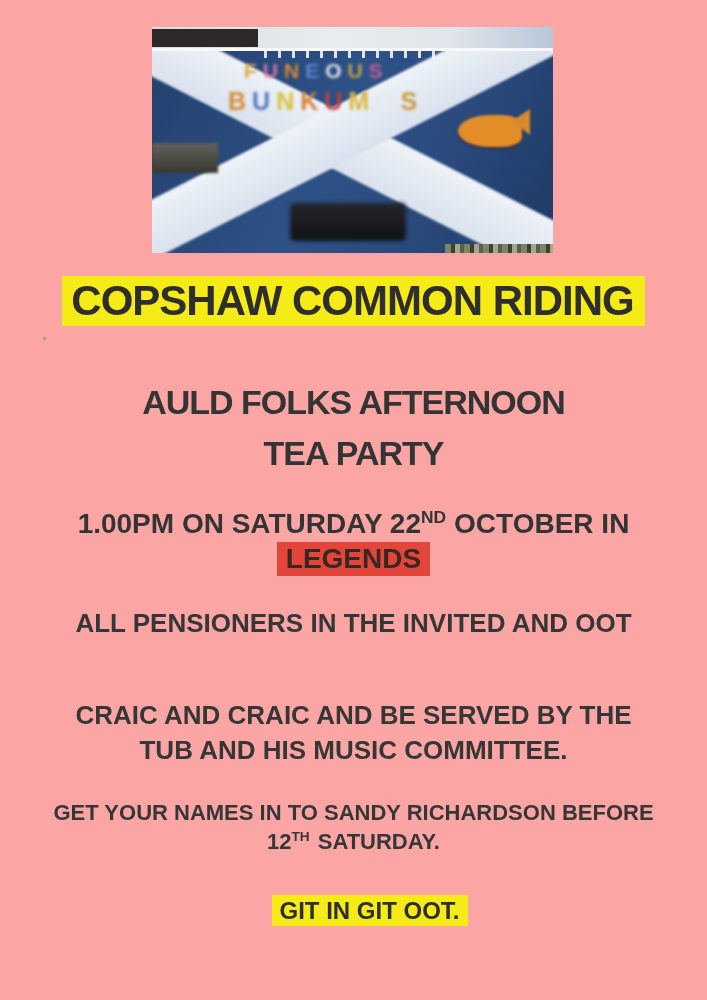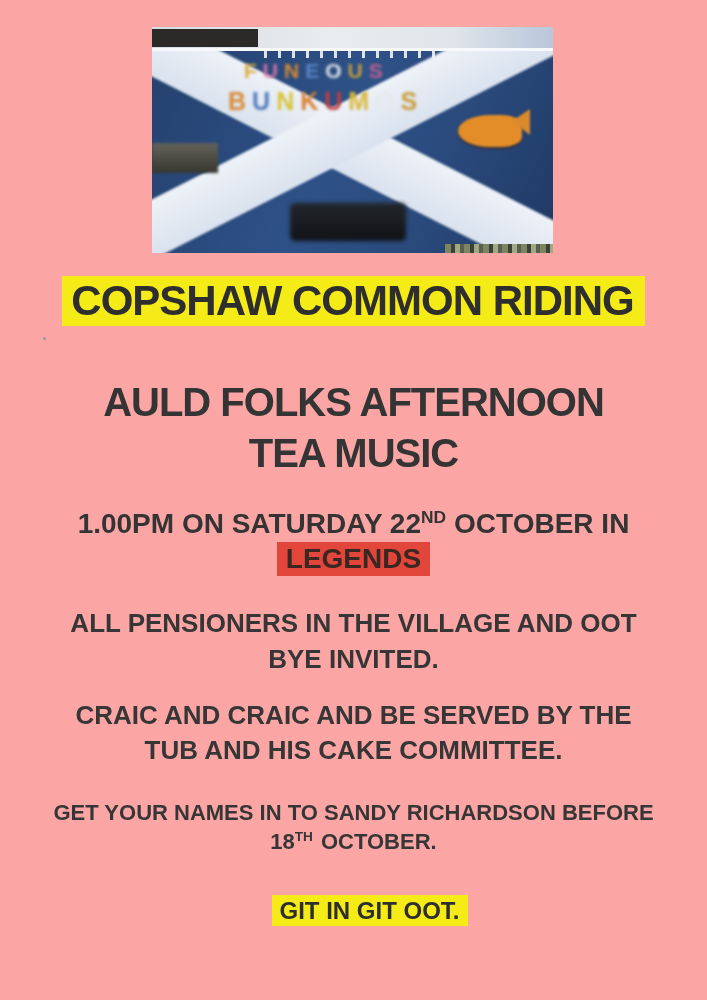--- a/index.html
+++ b/index.html
@@ -33,21 +33,21 @@
     background:linear-gradient(#62625a,#37372f);filter:blur(1.6px);}
   .blob-bottom{position:absolute;left:138px;top:152px;width:116px;height:38px;border-radius:5px;
     background:linear-gradient(#23262b,#101216);filter:blur(2px);}
   .noise-strip{position:absolute;right:0;bottom:0;width:108px;height:9px;filter:blur(.7px);
     background:repeating-linear-gradient(90deg,#7d8462 0 6px,#3c4136 6px 10px,#a0a884 10px 15px,#5a5f4c 15px 19px);}
   
   .row{position:absolute;left:0;width:707px;text-align:center;}
   .hl{display:inline-block;}
   .banner-row{top:276px;font-size:42px;line-height:44px;letter-spacing:-1px;color:#2e2e2e;}
   .banner-row .hl{padding:3px 11px 3px 9px;}
-  .title-row{top:377px;font-size:40px;line-height:51px;letter-spacing:-1px;color:#343434;}
+  .title-row{top:377px;font-size:34px;line-height:51px;letter-spacing:-1px;color:#343434;}
   .when-row{top:507px;font-size:28px;line-height:33px;color:#343434;}
   .sup{font-size:0.62em;vertical-align:super;line-height:0;}
   .gap-left{margin-left:8px;}
   .venue-row{top:542px;font-size:28px;line-height:30px;}
   .venue-row .hl{padding:2px 9px;color:#3a2722;}
   .pensioners-row{top:605px;font-size:26px;line-height:36px;color:#363636;}
   .come-row{top:698px;font-size:26px;line-height:35px;color:#363636;}
   .names-row{top:798px;font-size:22px;line-height:29px;color:#363636;}
   .footer-row{top:895px;font-size:24px;line-height:27px;color:#2e2e2e;}
   .footer-row .hl{padding:2px 8px;}
@@ -94,45 +94,44 @@
   </div>
 
   <div class="row banner-row">
     <span class="hl" style="background-color: rgb(245, 235, 22);">COPSHAW COMMON RIDING</span>
   </div>
 
   <div class="speck"></div>
 
   <div class="row title-row">
     <div>AULD FOLKS AFTERNOON</div>
-    <div>TEA MUSIC</div>
+    <div>TEA PARTY</div>
   </div>
 
   <div class="row when-row">
     <span>1.00PM ON SATURDAY 22</span><span class="sup">ND</span><span class="gap-left">OCTOBER IN</span>
   </div>
 
   <div class="row venue-row">
     <span class="hl" style="background-color: rgb(226, 69, 58);">LEGENDS</span>
   </div>
 
   <div class="row pensioners-row">
-    <div>ALL PENSIONERS IN THE VILLAGE AND OOT</div>
-    <div>BYE INVITED.</div>
+    <div>ALL PENSIONERS IN THE INVITED AND OOT</div>
   </div>
 
   <div class="row come-row">
     <div>CRAIC AND CRAIC AND BE SERVED BY THE</div>
-    <div>TUB AND HIS CAKE COMMITTEE.</div>
+    <div>TUB AND HIS MUSIC COMMITTEE.</div>
   </div>
 
   <div class="row names-row">
     <div>GET YOUR NAMES IN TO SANDY RICHARDSON BEFORE</div>
     <div>
-      <span>18</span><span class="sup">TH</span><span class="gap-left">OCTOBER.</span>
+      <span>12</span><span class="sup">TH</span><span class="gap-left">SATURDAY.</span>
     </div>
   </div>
 
   <div class="row footer-row">
     <span class="hl" style="background-color: rgb(245, 235, 22); margin-left: 32px;">GIT IN GIT OOT.</span>
   </div>
 
 </div>
 
 </body></html>

